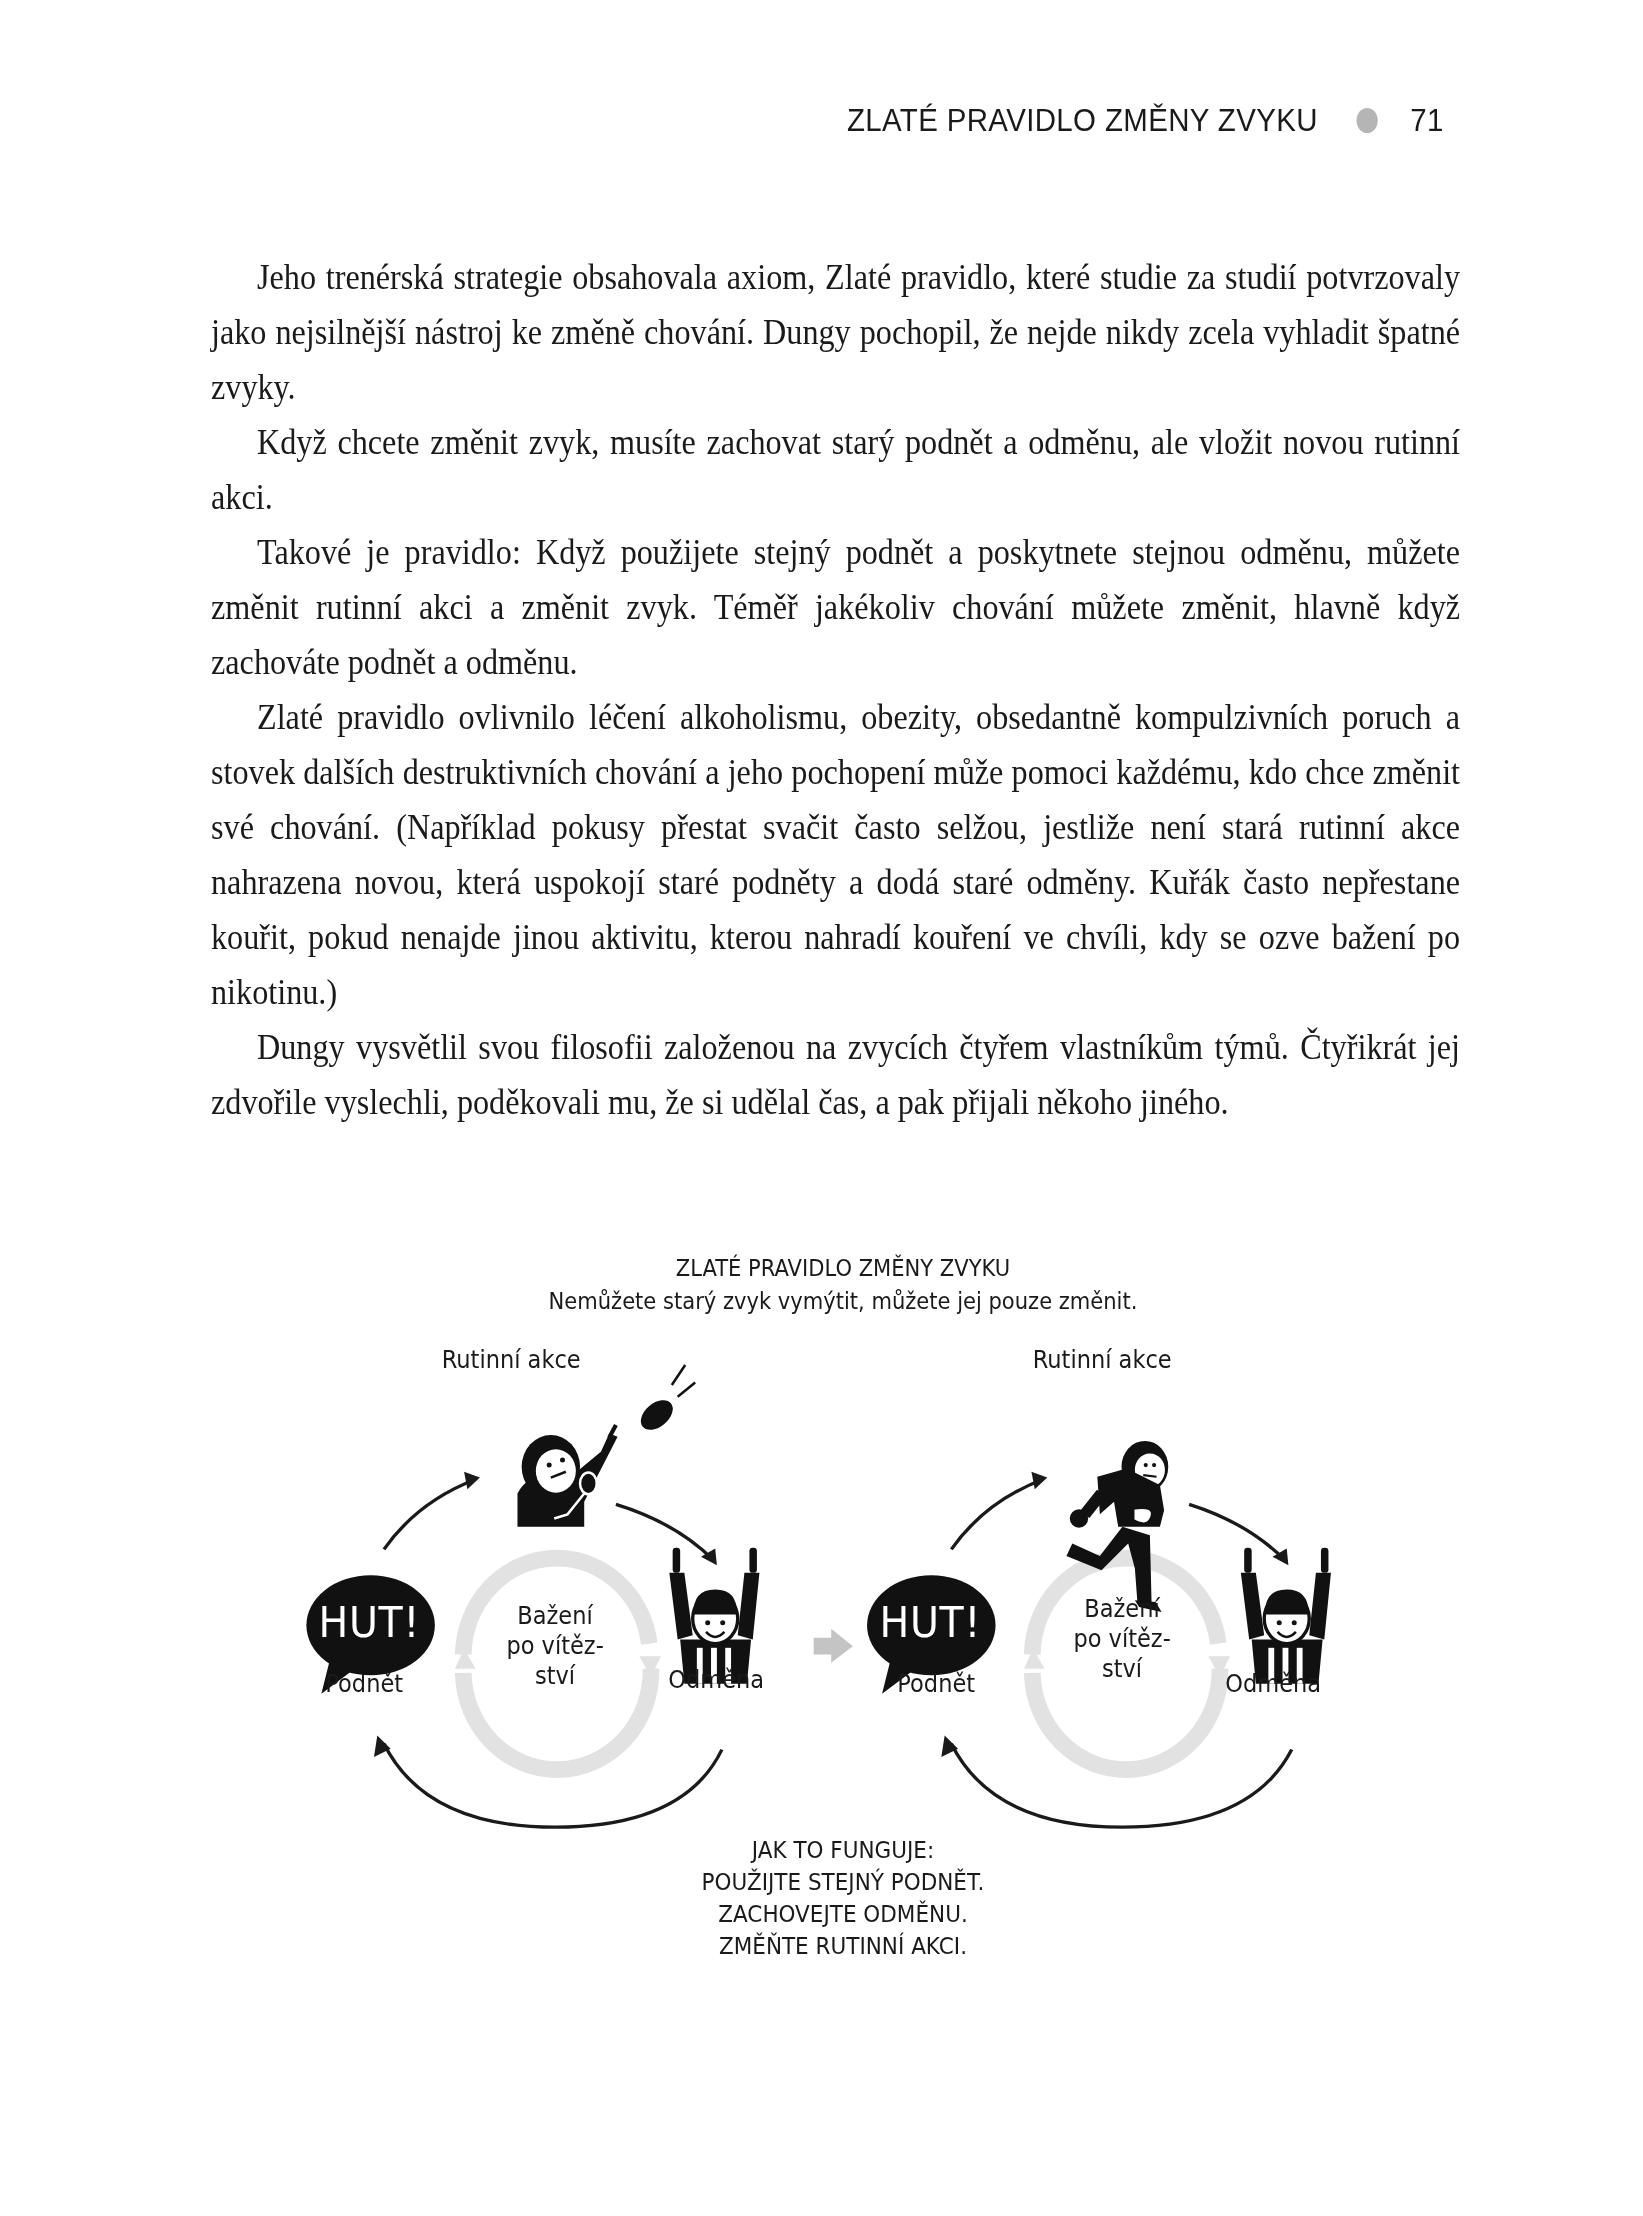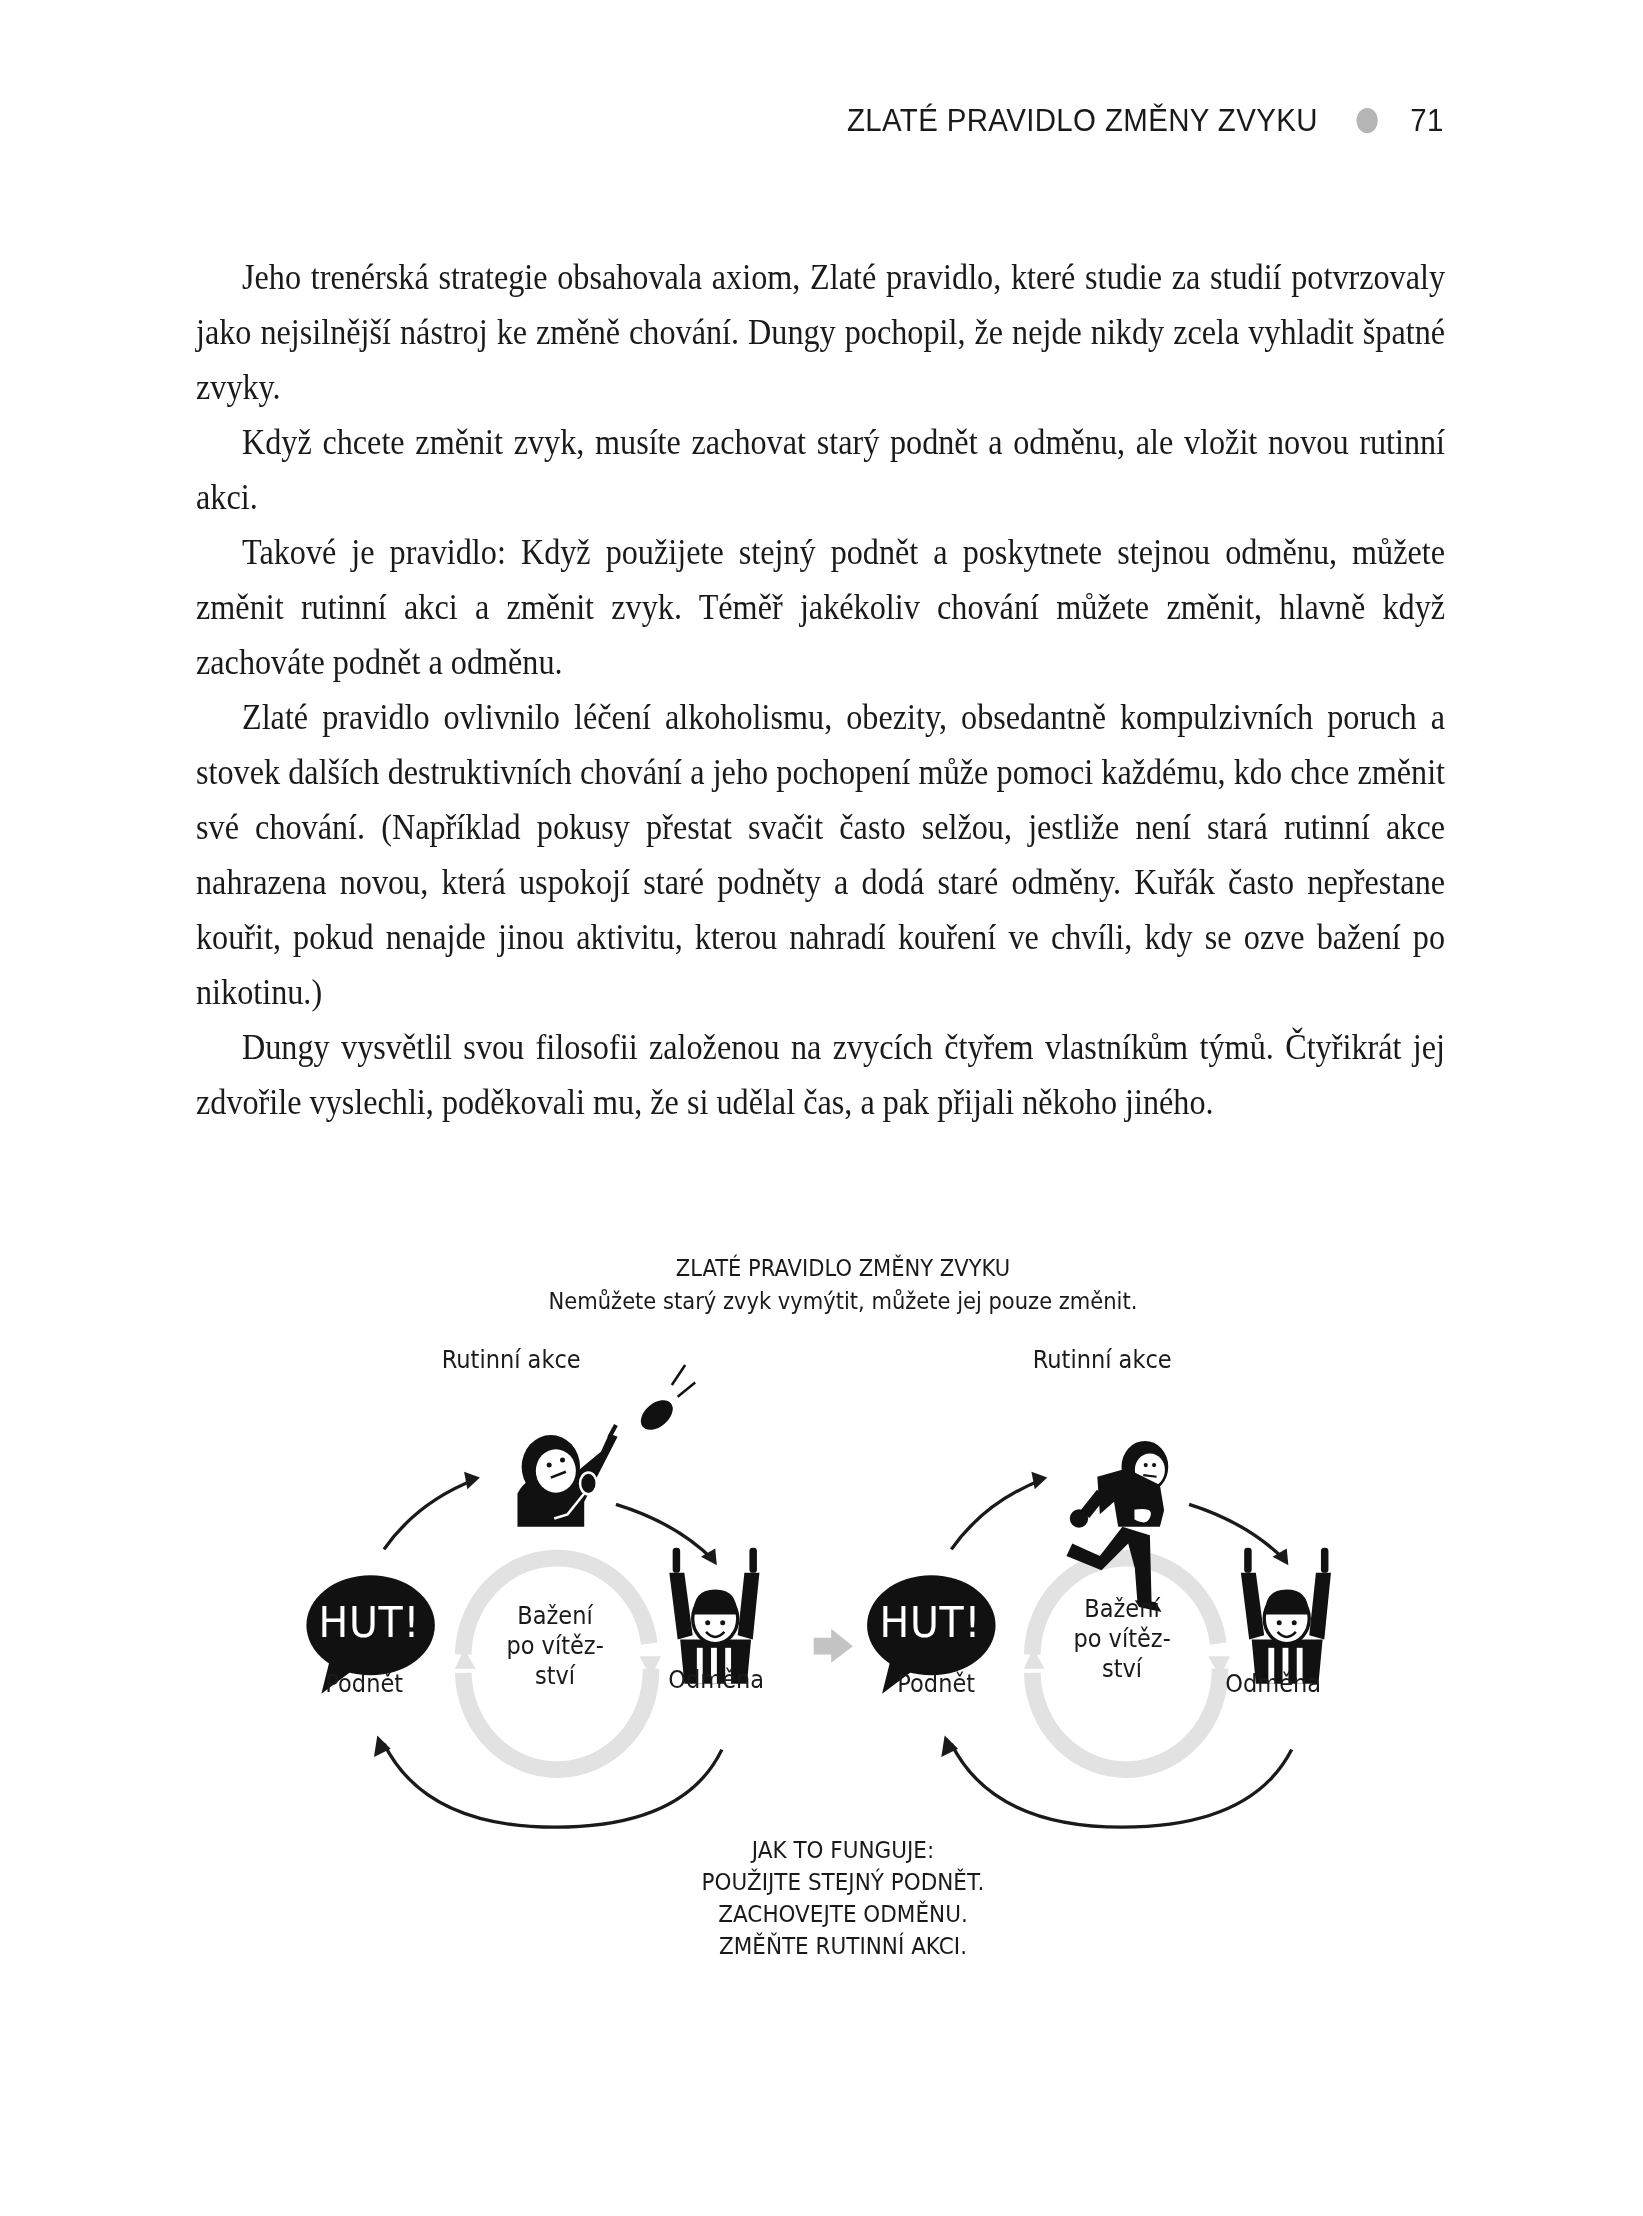--- a/index.html
+++ b/index.html
@@ -12,21 +12,21 @@
     display: flex; align-items: center;
     font-family: "Liberation Sans", sans-serif;
     font-size: 32px; letter-spacing: 0.4px;
     transform: scaleX(0.92); transform-origin: right center;
   }
   .running-head .dot {
     width: 23.4px; height: 25px; border-radius: 50%;
     background: #b5b5b5; margin: 0 35px 0 42px;
   }
   .body-text {
-    position: absolute; left: 196px; top: 250px; width: 1249px;
+    position: absolute; left: 211px; top: 250px; width: 1249px;
     font-family: "Liberation Serif", serif;
     font-size: 35px; line-height: 55px;
     text-align: justify;
   }
   .body-text p {
     margin: 0; text-indent: 50px;
     transform: scaleX(0.92); transform-origin: left top; width: 108.7%;
   }
   .diagram { position: absolute; left: 0; top: 0; width: 1644px; height: 2216px; }
   .fig-text {

